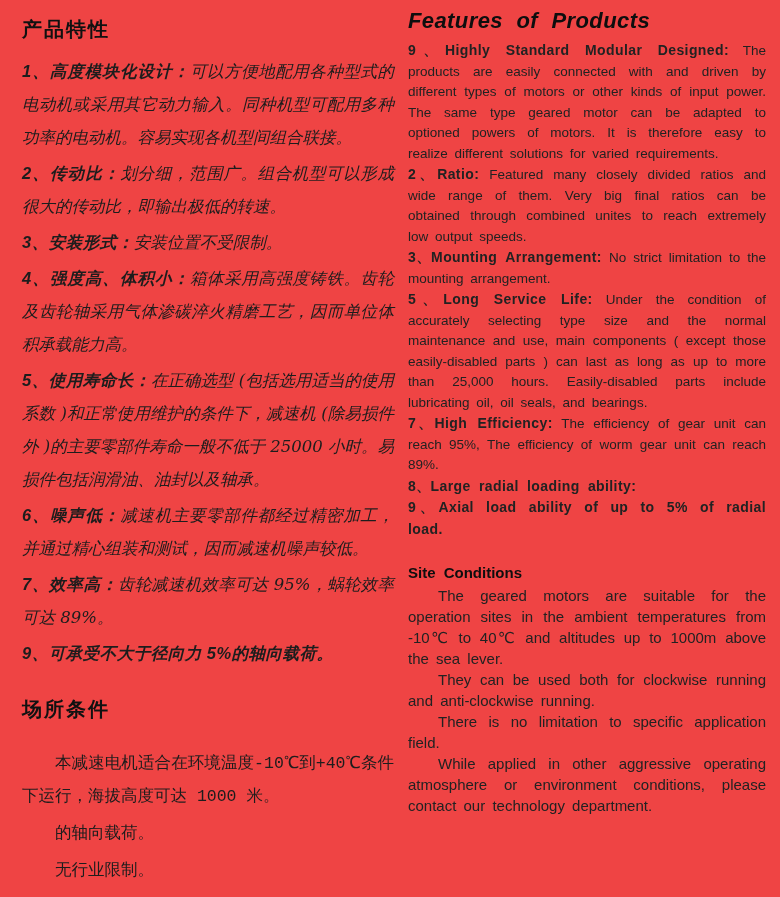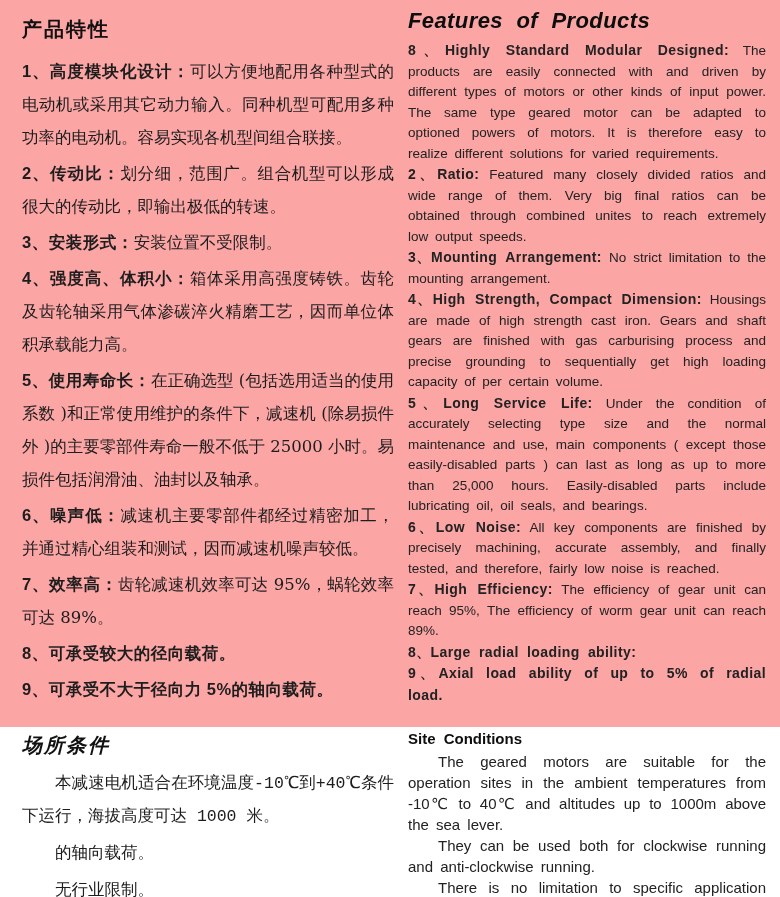--- a/index.html
+++ b/index.html
@@ -4,44 +4,44 @@
 <style>
   html,body{margin:0;padding:0;}
   body{
     width:780px;height:897px;
     background:#ffffff;
     overflow:hidden;
     font-family:"Liberation Sans","DejaVu Sans",sans-serif;
   }
   .page{
     position:relative;
-    width:780px;height:727px;
-    background:#fca5a5;
+    width:780px;height:897px;
+    background:#ef4444;
     color:#1b1b1b;
   }
   
   .col-left{
     position:absolute;left:22px;top:16px;width:372px;
   }
   .cn-heading{
     font-family:"Liberation Sans","DejaVu Sans",sans-serif;
     font-weight:bold;font-size:20px;letter-spacing:2px;
     margin:0 0 12px 0;color:#111;
   }
   .cn-item{
     font-family:"DejaVu Serif","Liberation Serif",serif;
     font-size:16.5px;line-height:33px;
-    text-align:justify;margin:0 0 3px 0;color:#1d1d1d;
+    text-align:justify;margin:0 0 3px 0;color:#1d1d1d;font-style:italic;
   }
   .cn-item b{
     font-family:"Liberation Sans","DejaVu Sans",sans-serif;
     letter-spacing:0.5px;
   }
   .cn-site{margin-top:26px;}
-  .cn-site .cn-heading{margin-bottom:8px;font-style:italic;}
+  .cn-site .cn-heading{margin-bottom:24px;}
   .cn-site p{
     font-family:Liberation Mono, monospace;
     font-size:16.5px;line-height:33px;text-indent:2em;
     text-align:justify;margin:0 0 4px 0;color:#1d1d1d;
   }
   
   .col-right{
     position:absolute;left:408px;top:8px;width:358px;
   }
   .en-heading{
@@ -73,41 +73,38 @@
   <div class="col-left">
     <h1 class="cn-heading">产品特性</h1>
 
     <p class="cn-item"><b>1、高度模块化设计：</b><span>可以方便地配用各种型式的电动机或采用其它动力输入。同种机型可配用多种功率的电动机。容易实现各机型间组合联接。</span></p>
     <p class="cn-item"><b>2、传动比：</b><span>划分细，范围广。组合机型可以形成很大的传动比，即输出极低的转速。</span></p>
     <p class="cn-item"><b>3、安装形式：</b><span>安装位置不受限制。</span></p>
     <p class="cn-item"><b>4、强度高、体积小：</b><span>箱体采用高强度铸铁。齿轮及齿轮轴采用气体渗碳淬火精磨工艺，因而单位体积承载能力高。</span></p>
     <p class="cn-item"><b>5、使用寿命长：</b><span>在正确选型 (包括选用适当的使用系数 )和正常使用维护的条件下，减速机 (除易损件外 )的主要零部件寿命一般不低于 25000 小时。易损件包括润滑油、油封以及轴承。</span></p>
     <p class="cn-item"><b>6、噪声低：</b><span>减速机主要零部件都经过精密加工，并通过精心组装和测试，因而减速机噪声较低。</span></p>
     <p class="cn-item"><b>7、效率高：</b><span>齿轮减速机效率可达 95%，蜗轮效率可达 89%。</span></p>
-    <p class="cn-item"><b>8、可承受较大的径向载荷。</b><span></span></p>
     <p class="cn-item"><b>9、可承受不大于径向力 5%的轴向载荷。</b><span></span></p>
 
     <div class="cn-site">
       <h1 class="cn-heading">场所条件</h1>
       <p>本减速电机适合在环境温度-10℃到+40℃条件下运行，海拔高度可达 1000 米。</p>
       <p>的轴向载荷。</p>
       <p>无行业限制。</p>
 
     </div>
   </div>
 
   <div class="col-right">
     <h1 class="en-heading">Features of Products</h1>
 
-    <p class="en-item"><b>8、Highly Standard Modular Designed:</b><span> The products are easily connected with and driven by different types of motors or other kinds of input power. The same type geared motor can be adapted to optioned powers of motors. It is therefore easy to realize different solutions for varied requirements.</span></p>
+    <p class="en-item"><b>9、Highly Standard Modular Designed:</b><span> The products are easily connected with and driven by different types of motors or other kinds of input power. The same type geared motor can be adapted to optioned powers of motors. It is therefore easy to realize different solutions for varied requirements.</span></p>
     <p class="en-item"><b>2、Ratio:</b><span> Featured many closely divided ratios and wide range of them. Very big final ratios can be obtained through combined unites to reach extremely low output speeds.</span></p>
     <p class="en-item"><b>3、Mounting Arrangement:</b><span> No strict limitation to the mounting arrangement.</span></p>
-    <p class="en-item"><b>4、High Strength, Compact Dimension:</b><span> Housings are made of high strength cast iron. Gears and shaft gears are finished with gas carburising process and precise grounding to sequentially get high loading capacity of per certain volume.</span></p>
     <p class="en-item"><b>5、Long Service Life:</b><span> Under the condition of accurately selecting type size and the normal maintenance and use, main components ( except those easily-disabled parts ) can last as long as up to more than 25,000 hours. Easily-disabled parts include lubricating oil, oil seals, and bearings.</span></p>
-    <p class="en-item"><b>6、Low Noise:</b><span> All key components are finished by precisely machining, accurate assembly, and finally tested, and therefore, fairly low noise is reached.</span></p>
     <p class="en-item"><b>7、High Efficiency:</b><span> The efficiency of gear unit can reach 95%, The efficiency of worm gear unit can reach 89%.</span></p>
     <p class="en-item"><b>8、Large radial loading ability:</b><span></span></p>
     <p class="en-item"><b>9、Axial load ability of up to 5% of radial load.</b><span></span></p>
 
     <div class="en-site">
       <h2 class="en-site-heading">Site Conditions</h2>
       <p>The geared motors are suitable for the operation sites in the ambient temperatures from -10℃ to 40℃ and altitudes up to 1000m above the sea lever.</p>
       <p>They can be used both for clockwise running and anti-clockwise running.</p>
       <p>There is no limitation to specific application field.</p>
       <p>While applied in other aggressive operating atmosphere or environment conditions, please contact our technology department.</p>

